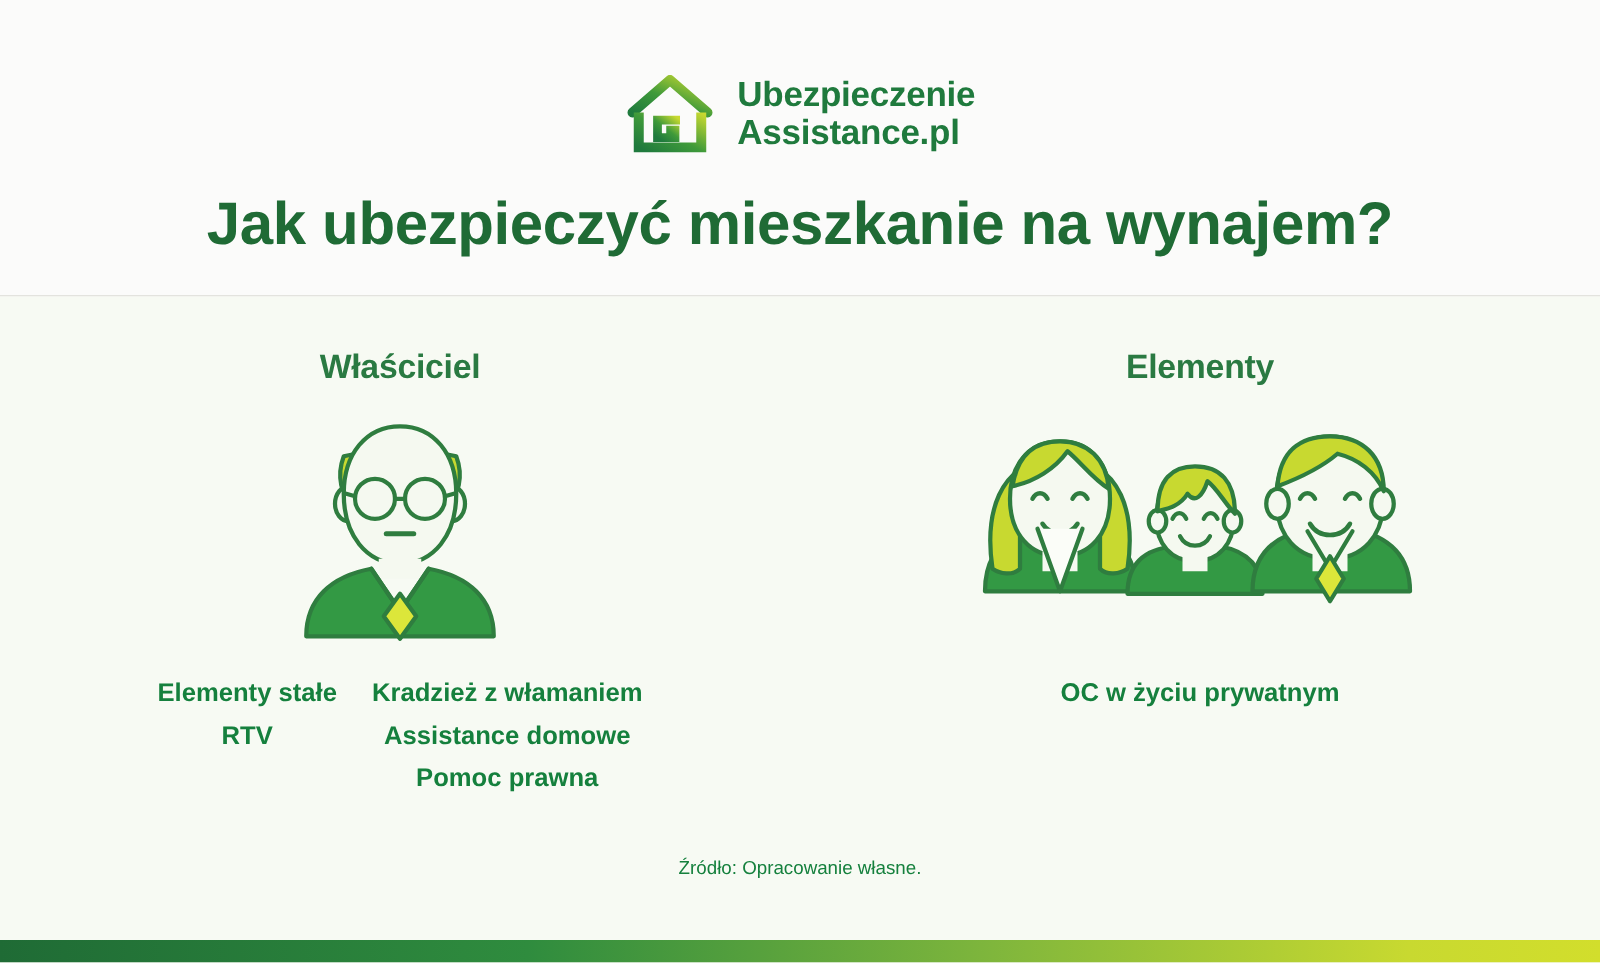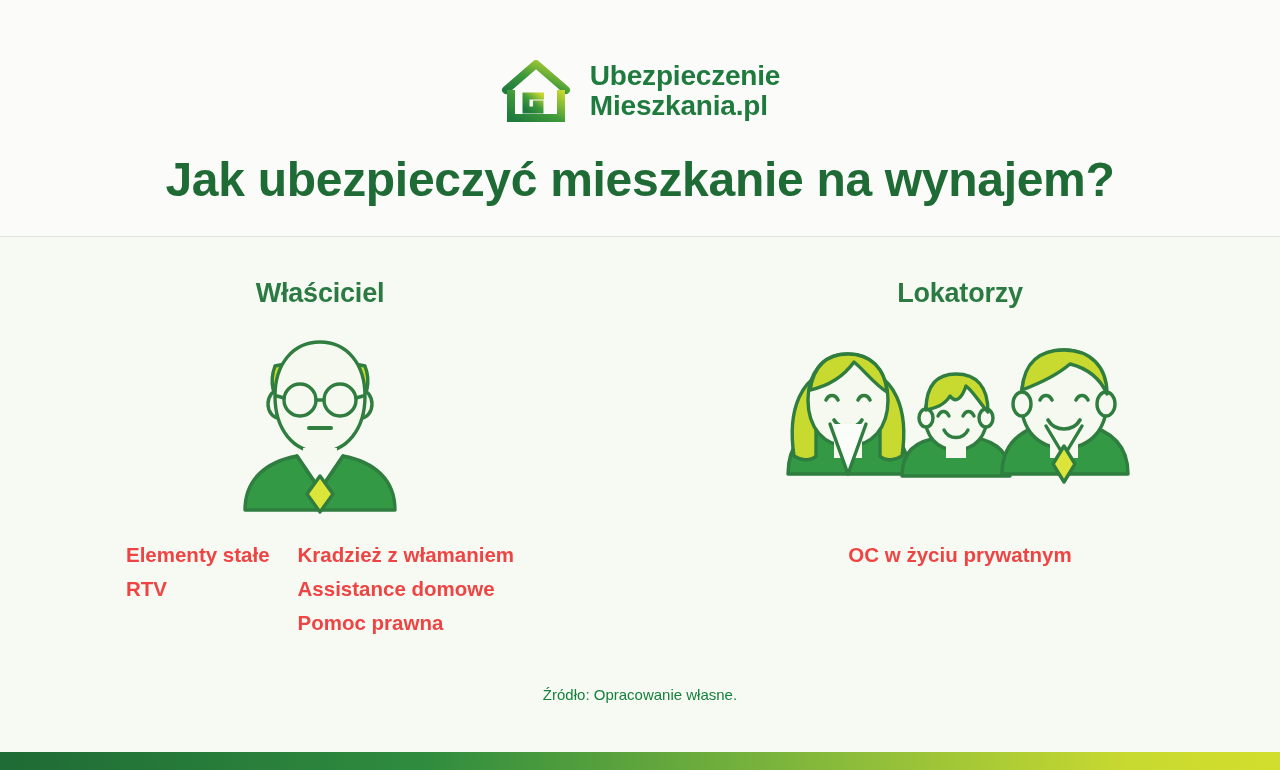--- a/index.html
+++ b/index.html
@@ -112,23 +112,23 @@
   .lists {
     display: flex;
     justify-content: center;
     align-items: flex-start;
     gap: 28px;
     margin-top: 20px;
   }
   .list-block {
     font-size: 20.5px;
     font-weight: bold;
-    color: #ef4444;
+    color: #15803d;
     line-height: 1.66;
-    text-align: left;
+    text-align: center;
   }
   .list-block .li { display: block; white-space: nowrap; }
 
   .source-note {
     position: absolute;
     left: 0;
     top: 448px;
     width: 1280px;
     text-align: center;
     font-size: 15px;
@@ -165,21 +165,21 @@
           </defs>
 
           <path d="M6 30 L36 4 L66 30" fill="none" stroke="url(#logoGrad)" stroke-width="8" stroke-linecap="round" stroke-linejoin="round"></path>
           <path d="M11 30 L11 58 L61 58 L61 30" fill="none" stroke="url(#logoGrad)" stroke-width="8" stroke-linecap="butt" stroke-linejoin="miter"></path>
 
           <path d="M44 36 L26 36 L26 50 L40 50 L40 44 L33 44" fill="none" stroke="url(#logoGrad)" stroke-width="7" stroke-linecap="butt" stroke-linejoin="miter"></path>
         </svg>
       </span>
       <span class="logo-text">
         <span class="logo-line-1">Ubezpieczenie</span>
-        <span class="logo-line-2">Mieszkania.pl</span>
+        <span class="logo-line-2">Assistance.pl</span>
       </span>
     </div>
 
     <div class="page-title">Jak ubezpieczyć mieszkanie na wynajem?</div>
   </div>
 
   <div class="body-area">
 
     <div class="columns">
 
@@ -227,21 +227,21 @@
           </div>
           <div class="list-block">
             <span class="li">Kradzież z włamaniem</span>
             <span class="li">Assistance domowe</span>
             <span class="li">Pomoc prawna</span>
           </div>
         </div>
       </div>
 
       <div class="col col-tenants">
-        <div class="col-heading">Lokatorzy</div>
+        <div class="col-heading">Elementy</div>
 
         <div class="figure-wrap">
           <span>
             <svg viewBox="0 0 380 190" width="380" height="190" aria-hidden="true">
               <g stroke="#2f7d3f" stroke-width="3.4" stroke-linecap="round" stroke-linejoin="round">
 
                 <path d="M18 150 C18 120 34 104 62 98 L95 98 C123 104 139 120 139 150 Z" fill="#339944"></path>
 
                 <path d="M24 132 C18 92 26 44 78 44 C130 44 138 92 132 132 C126 136 116 138 110 132 L110 74 L46 74 L46 132 C40 138 30 136 24 132 Z" fill="#c8d930"></path>
 

